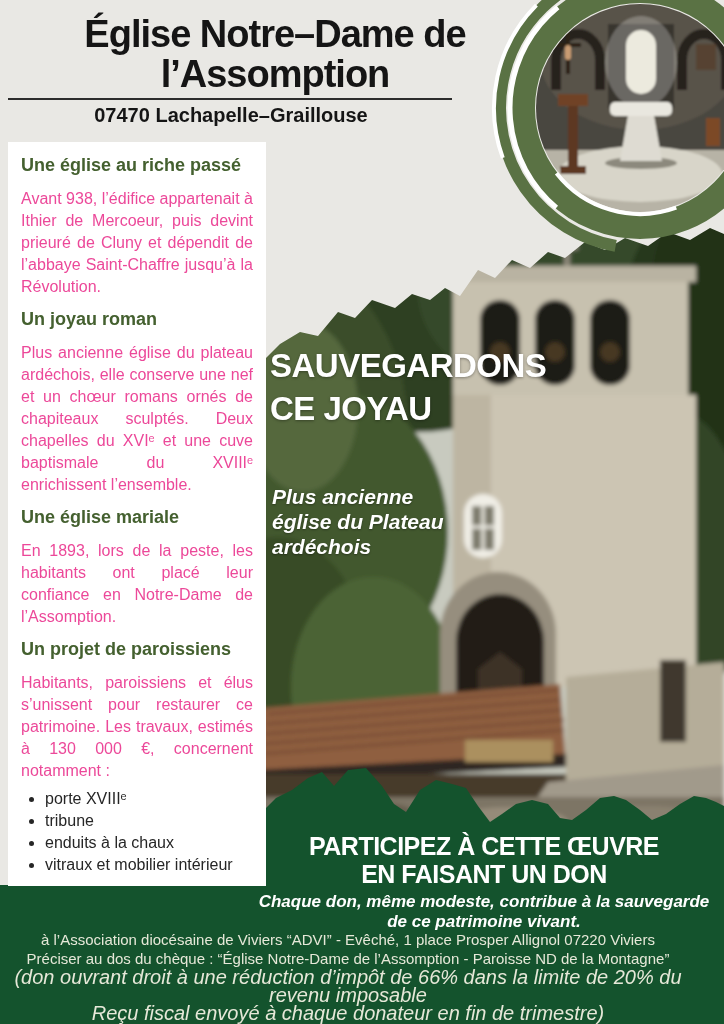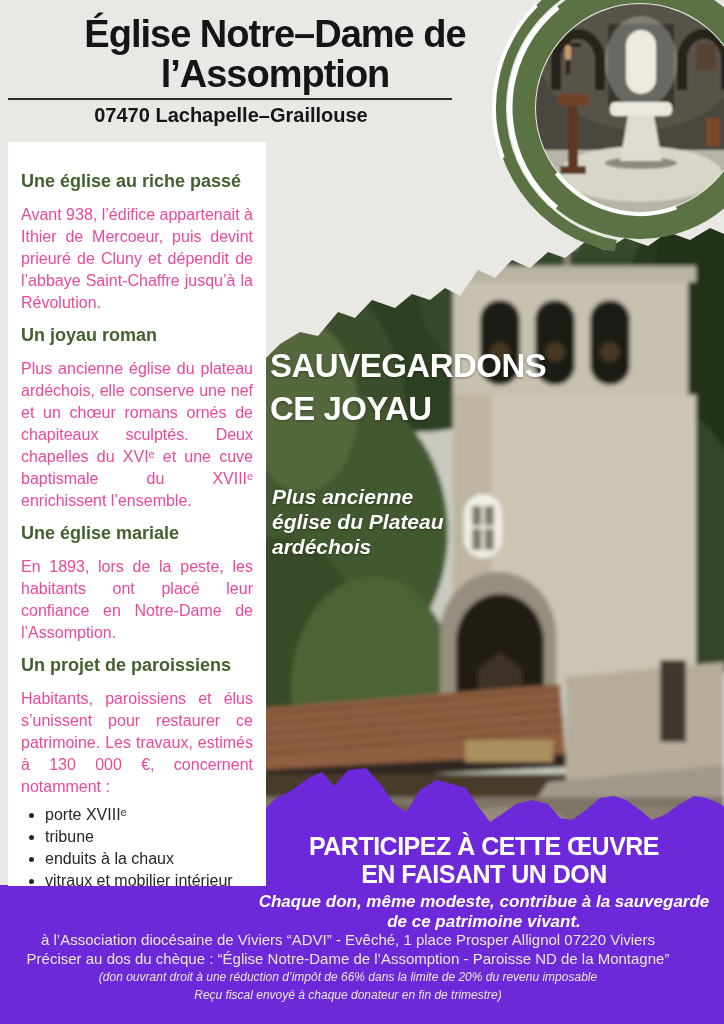--- a/index.html
+++ b/index.html
@@ -22,48 +22,48 @@
       476px 618px,0px 618px);}
   .photo svg{display:block;}
 
   
   .badge{position:absolute;left:470px;top:-62px;width:340px;height:340px;z-index:3;}
 
   
   .leftbox{position:absolute;left:8px;top:142px;width:258px;height:744px;background:#ffffff;
            box-sizing:border-box;padding:10px 13px 8px 13px;overflow:hidden;z-index:5;}
   .leftbox h2{margin:10px 0 12px 0;font-size:18px;line-height:22px;font-weight:bold;color:#44602f;}
-  .leftbox h2:first-child{margin-top:18px;}
+  .leftbox h2:first-child{margin-top:2px;}
   .leftbox p{margin:0 0 6px 0;font-size:16px;line-height:22px;color:#ec4899;text-align:justify;}
   .leftbox ul{margin:2px 0 0 0;padding-left:24px;}
   .leftbox li{font-size:16px;line-height:22px;color:#262626;text-align:justify;}
 
   
   .headline{position:absolute;left:270px;top:344px;z-index:4;color:#ffffff;
             font-weight:bold;font-size:33px;line-height:43px;letter-spacing:-0.5px;
             text-shadow:0 1px 3px rgba(0,0,0,.35);}
   .tagline{position:absolute;left:272px;top:484px;z-index:4;color:#ffffff;
            font-weight:bold;font-style:italic;font-size:21px;line-height:25px;
            text-shadow:0 1px 2px rgba(0,0,0,.35);}
 
   
-  .band{position:absolute;left:0;top:760px;width:724px;height:264px;background:#6d28d9;z-index:2;
+  .band{position:absolute;left:0;top:760px;width:724px;height:264px;background:#14532d;z-index:2;
     clip-path:polygon(0px 125px,250px 125px,256px 88px,262px 52px,276px 38px,292px 30px,
       308px 18px,322px 12px,334px 26px,348px 10px,366px 8px,382px 26px,394px 44px,
       406px 52px,420px 30px,436px 20px,452px 24px,466px 28px,478px 46px,490px 62px,
       502px 54px,516px 44px,532px 40px,548px 44px,560px 58px,572px 60px,586px 50px,
       600px 38px,614px 36px,626px 40px,640px 50px,652px 60px,666px 54px,680px 44px,
       694px 36px,706px 38px,716px 42px,724px 46px,724px 264px,0px 264px);}
   .cta{position:absolute;left:244px;top:72px;width:480px;text-align:center;color:#ffffff;
        font-weight:bold;font-size:25px;line-height:28px;letter-spacing:-0.5px;}
   .cta-note{position:absolute;left:234px;top:132px;width:500px;text-align:center;color:#ffffff;
             font-weight:bold;font-style:italic;font-size:17px;line-height:20px;}
   .footer{position:absolute;left:12px;top:170px;width:672px;text-align:center;color:#e6e8d8;}
   .footer .f-line{font-size:15px;line-height:19px;}
-  .footer .f-italic{font-size:12px;line-height:18px;font-style:italic;}
+  .footer .f-italic{font-size:20px;line-height:18px;font-style:italic;}
 </style>
 </head>
 <body>
 
 <div class="page">
 
   <div class="photo">
     <svg width="476" height="618" viewBox="0 0 476 618">
       <filter id="pb">
           <feGaussianBlur stdDeviation="2"></feGaussianBlur>

